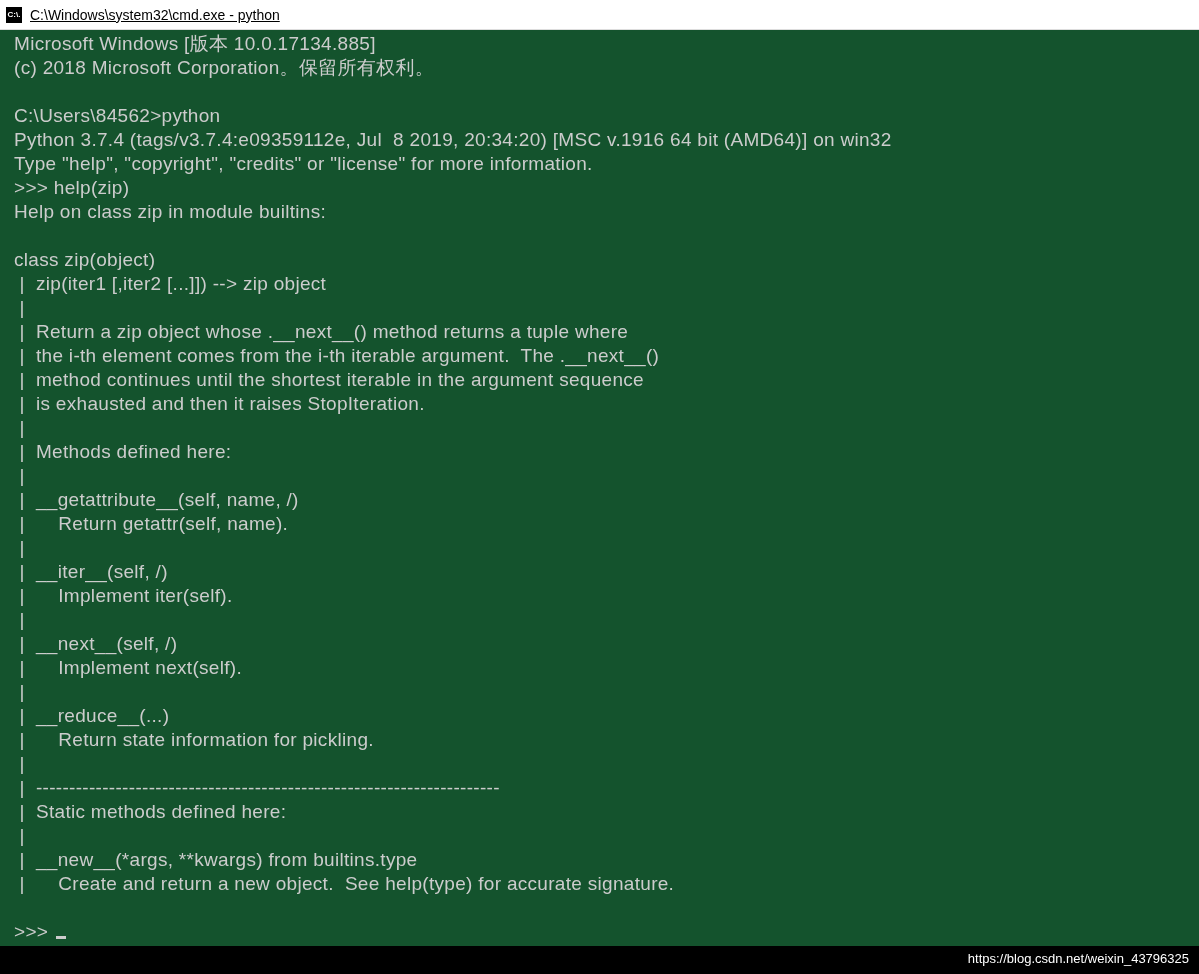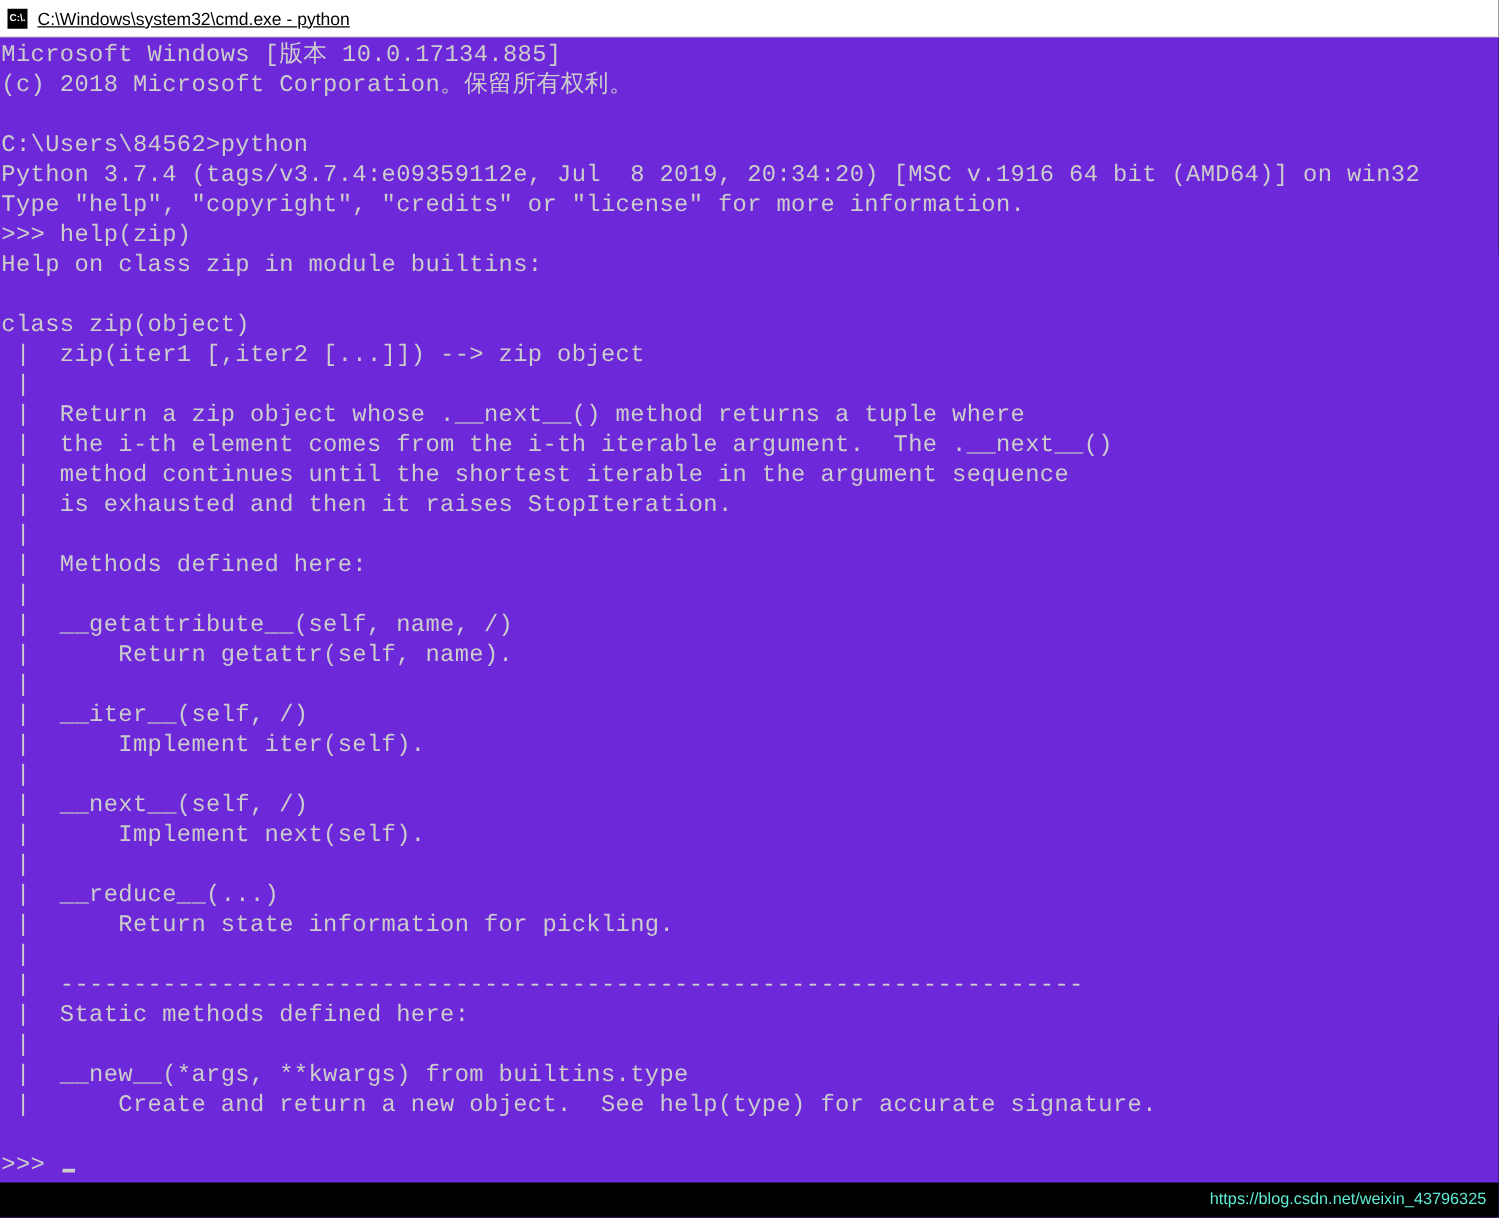--- a/index.html
+++ b/index.html
@@ -34,43 +34,43 @@
       line-height: 1;
       padding-top: 1px;
     }
     .titlebar-text {
       color: #000;
       font-size: 14px;
       font-family: "Segoe UI", Arial, sans-serif;
       text-decoration: underline;
     }
     .terminal {
-      background: #6d28d9;
+      background: #14532d;
       color: #ccc;
       font-size: 19px;
       line-height: 24px;
-      padding: 2px 1px;
+      padding: 2px 14px;
       white-space: pre;
-      font-family: Liberation Mono, monospace;
+      font-family: Liberation Sans, sans-serif;
       letter-spacing: 0.3px;
     }
     .cursor {
       display: inline-block;
       width: 10px;
       height: 3px;
       background: #ccc;
       vertical-align: baseline;
       margin-bottom: -1px;
       margin-left: 2px;
     }
     .watermark {
       position: absolute;
       bottom: 8px;
       right: 10px;
-      color: #5eead4;
+      color: #ffffff;
       font-size: 13px;
       font-family: Arial, sans-serif;
     }
   </style>
 </head>
 <body>
 
 <div class="titlebar">
   <div class="titlebar-icon">C:\.</div>
   <div class="titlebar-text">C:\Windows\system32\cmd.exe - python</div>

